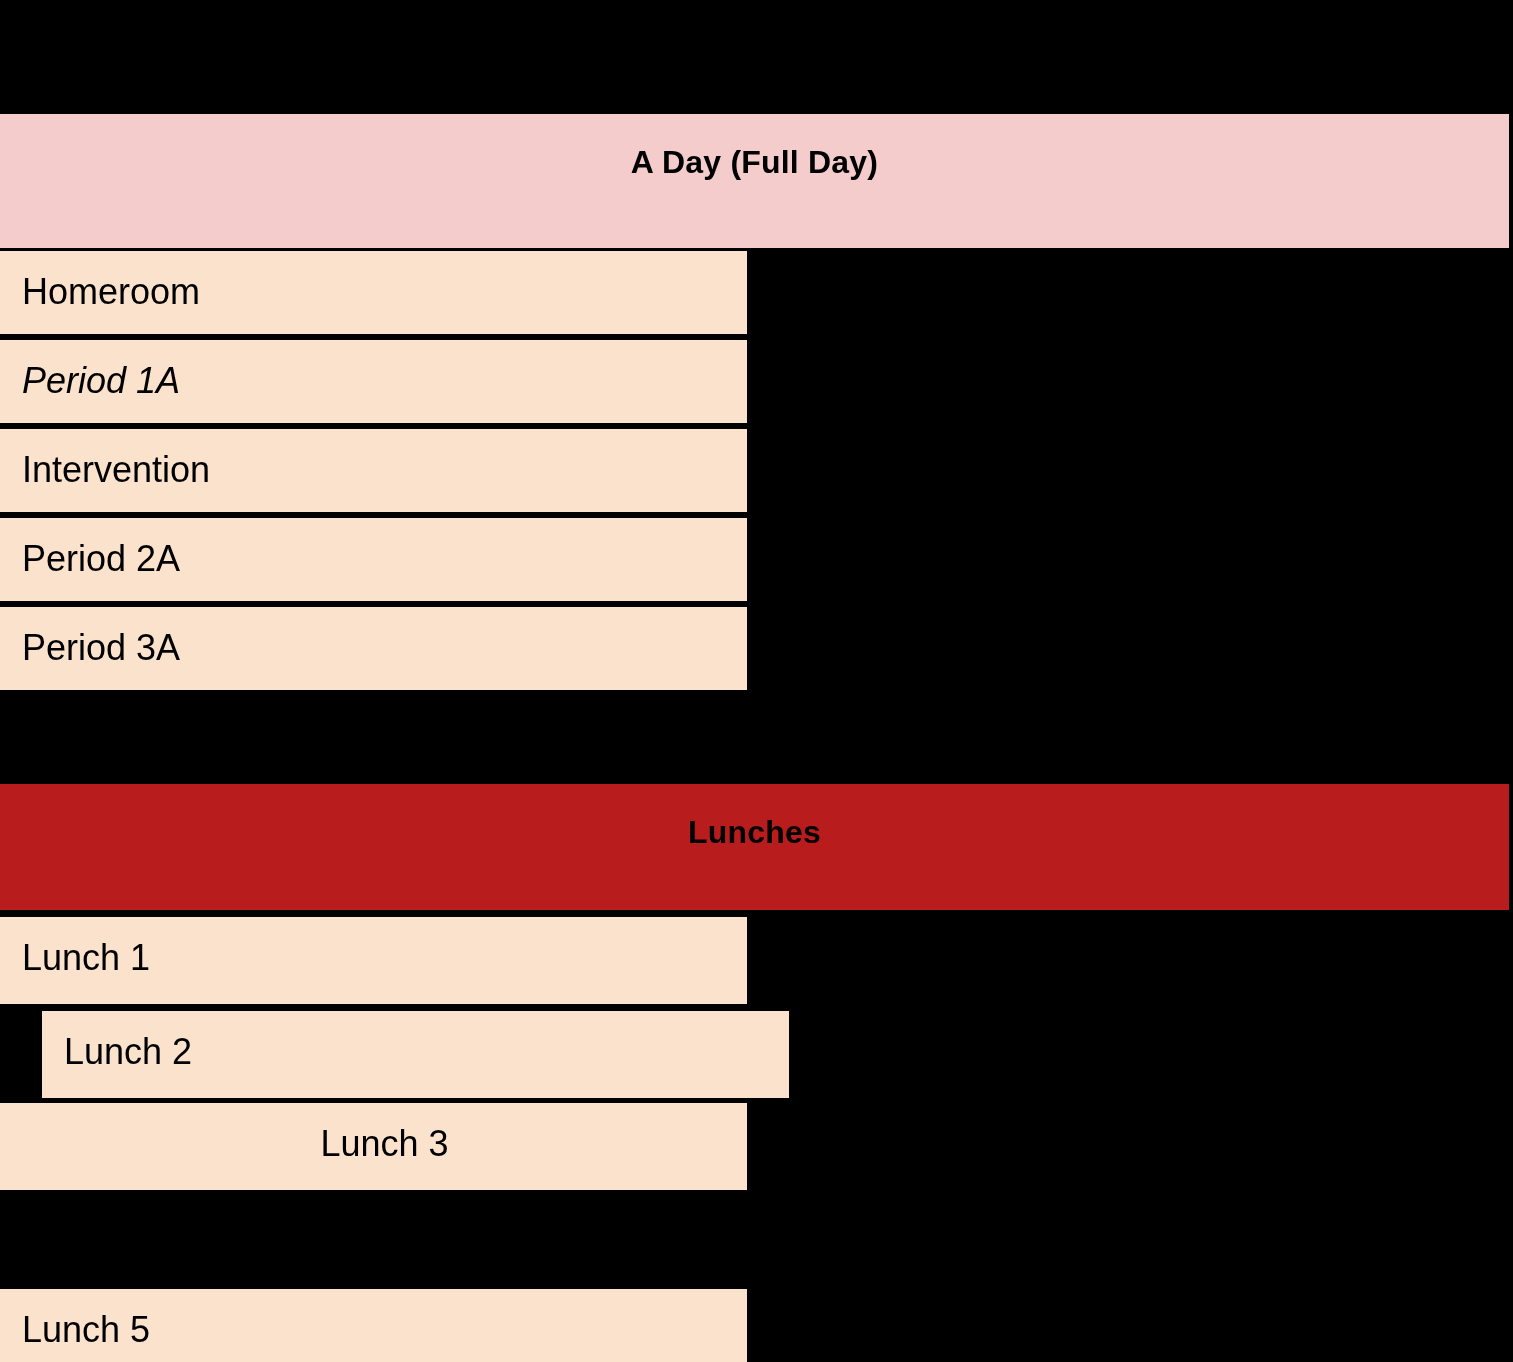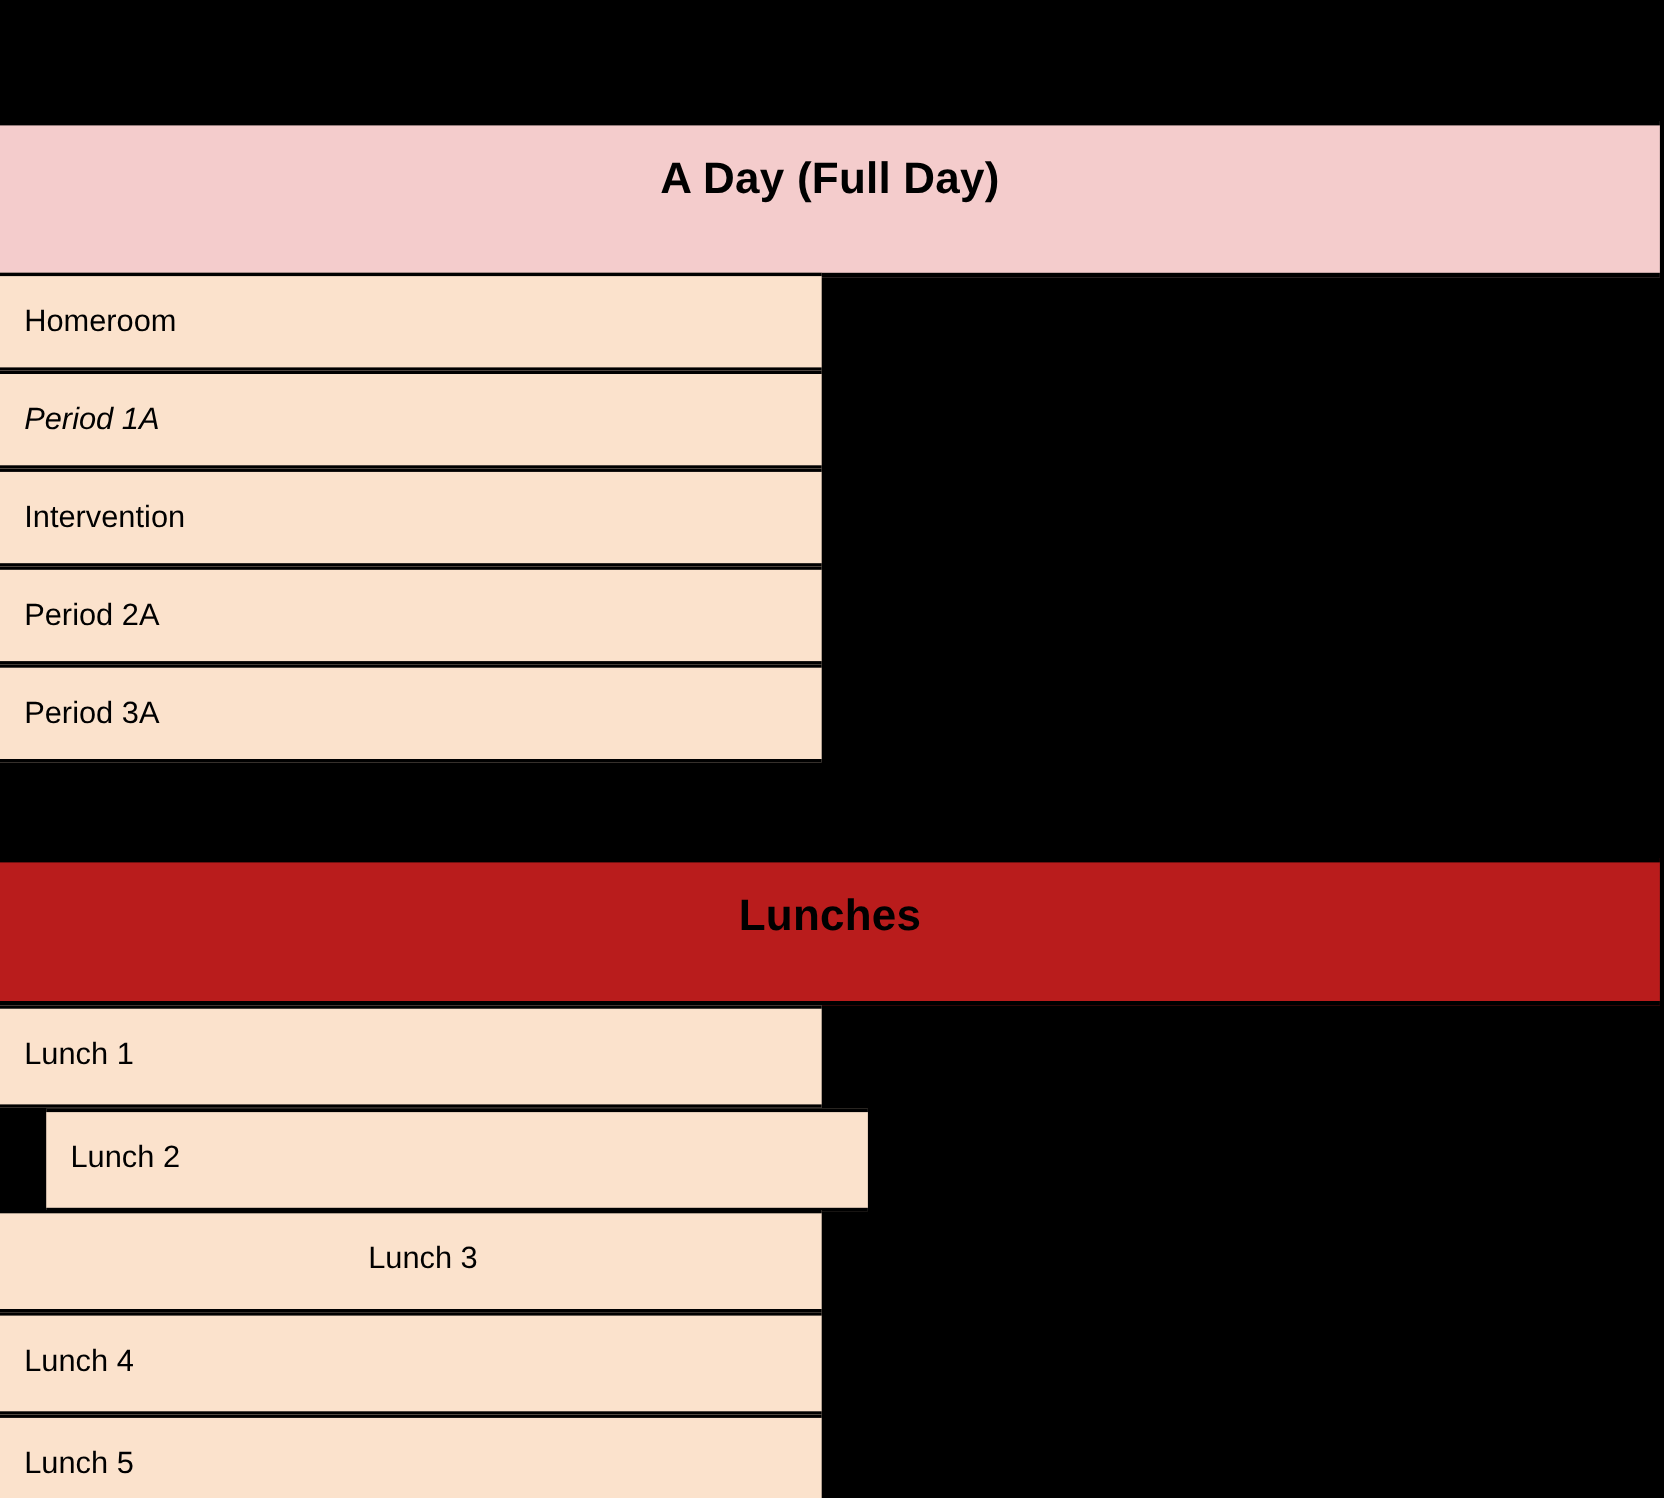--- a/index.html
+++ b/index.html
@@ -33,21 +33,21 @@
     border-top: 4px solid #000000;
     border-bottom: 4px solid #000000;
     text-align: center;
     color: #000000;
     font-weight: bold;
     overflow: hidden;
   }
 
   .banner .banner-label {
     display: block;
-    font-size: 40px;
+    font-size: 32px;
     line-height: 40px;
     padding-top: 28px;
     letter-spacing: 0.2px;
   }
 
   #day-header-banner {
     top: 110px;
     height: 142px;
     background: #F4CCCC;
   }
@@ -64,21 +64,21 @@
     left: 0;
     width: 747px;
     background: #FBE2CC;
     border-top: 3px solid #000000;
     border-bottom: 3px solid #000000;
     overflow: hidden;
   }
 
   .period-row .row-label {
     display: block;
-    font-size: 28px;
+    font-size: 36px;
     line-height: 38px;
     color: #000000;
     padding-left: 22px;
     padding-top: 22px;
     font-weight: normal;
     white-space: nowrap;
   }
 
   
   #row-0 { top: 248px;  height: 89px; }
@@ -126,20 +126,17 @@
 
   <div id="lrow-0" class="period-row">
     <span class="row-label">Lunch 1</span>
   </div>
   <div id="lrow-1" class="period-row">
     <span class="row-label">Lunch 2</span>
   </div>
   <div id="lrow-2" class="period-row">
     <span class="row-label">Lunch 3</span>
   </div>
-  <div id="lrow-3" class="period-row">
-    <span class="row-label">Lunch 4</span>
-  </div>
   <div id="lrow-4" class="period-row">
     <span class="row-label">Lunch 5</span>
   </div>
 
 </div>
 
 </body></html>

